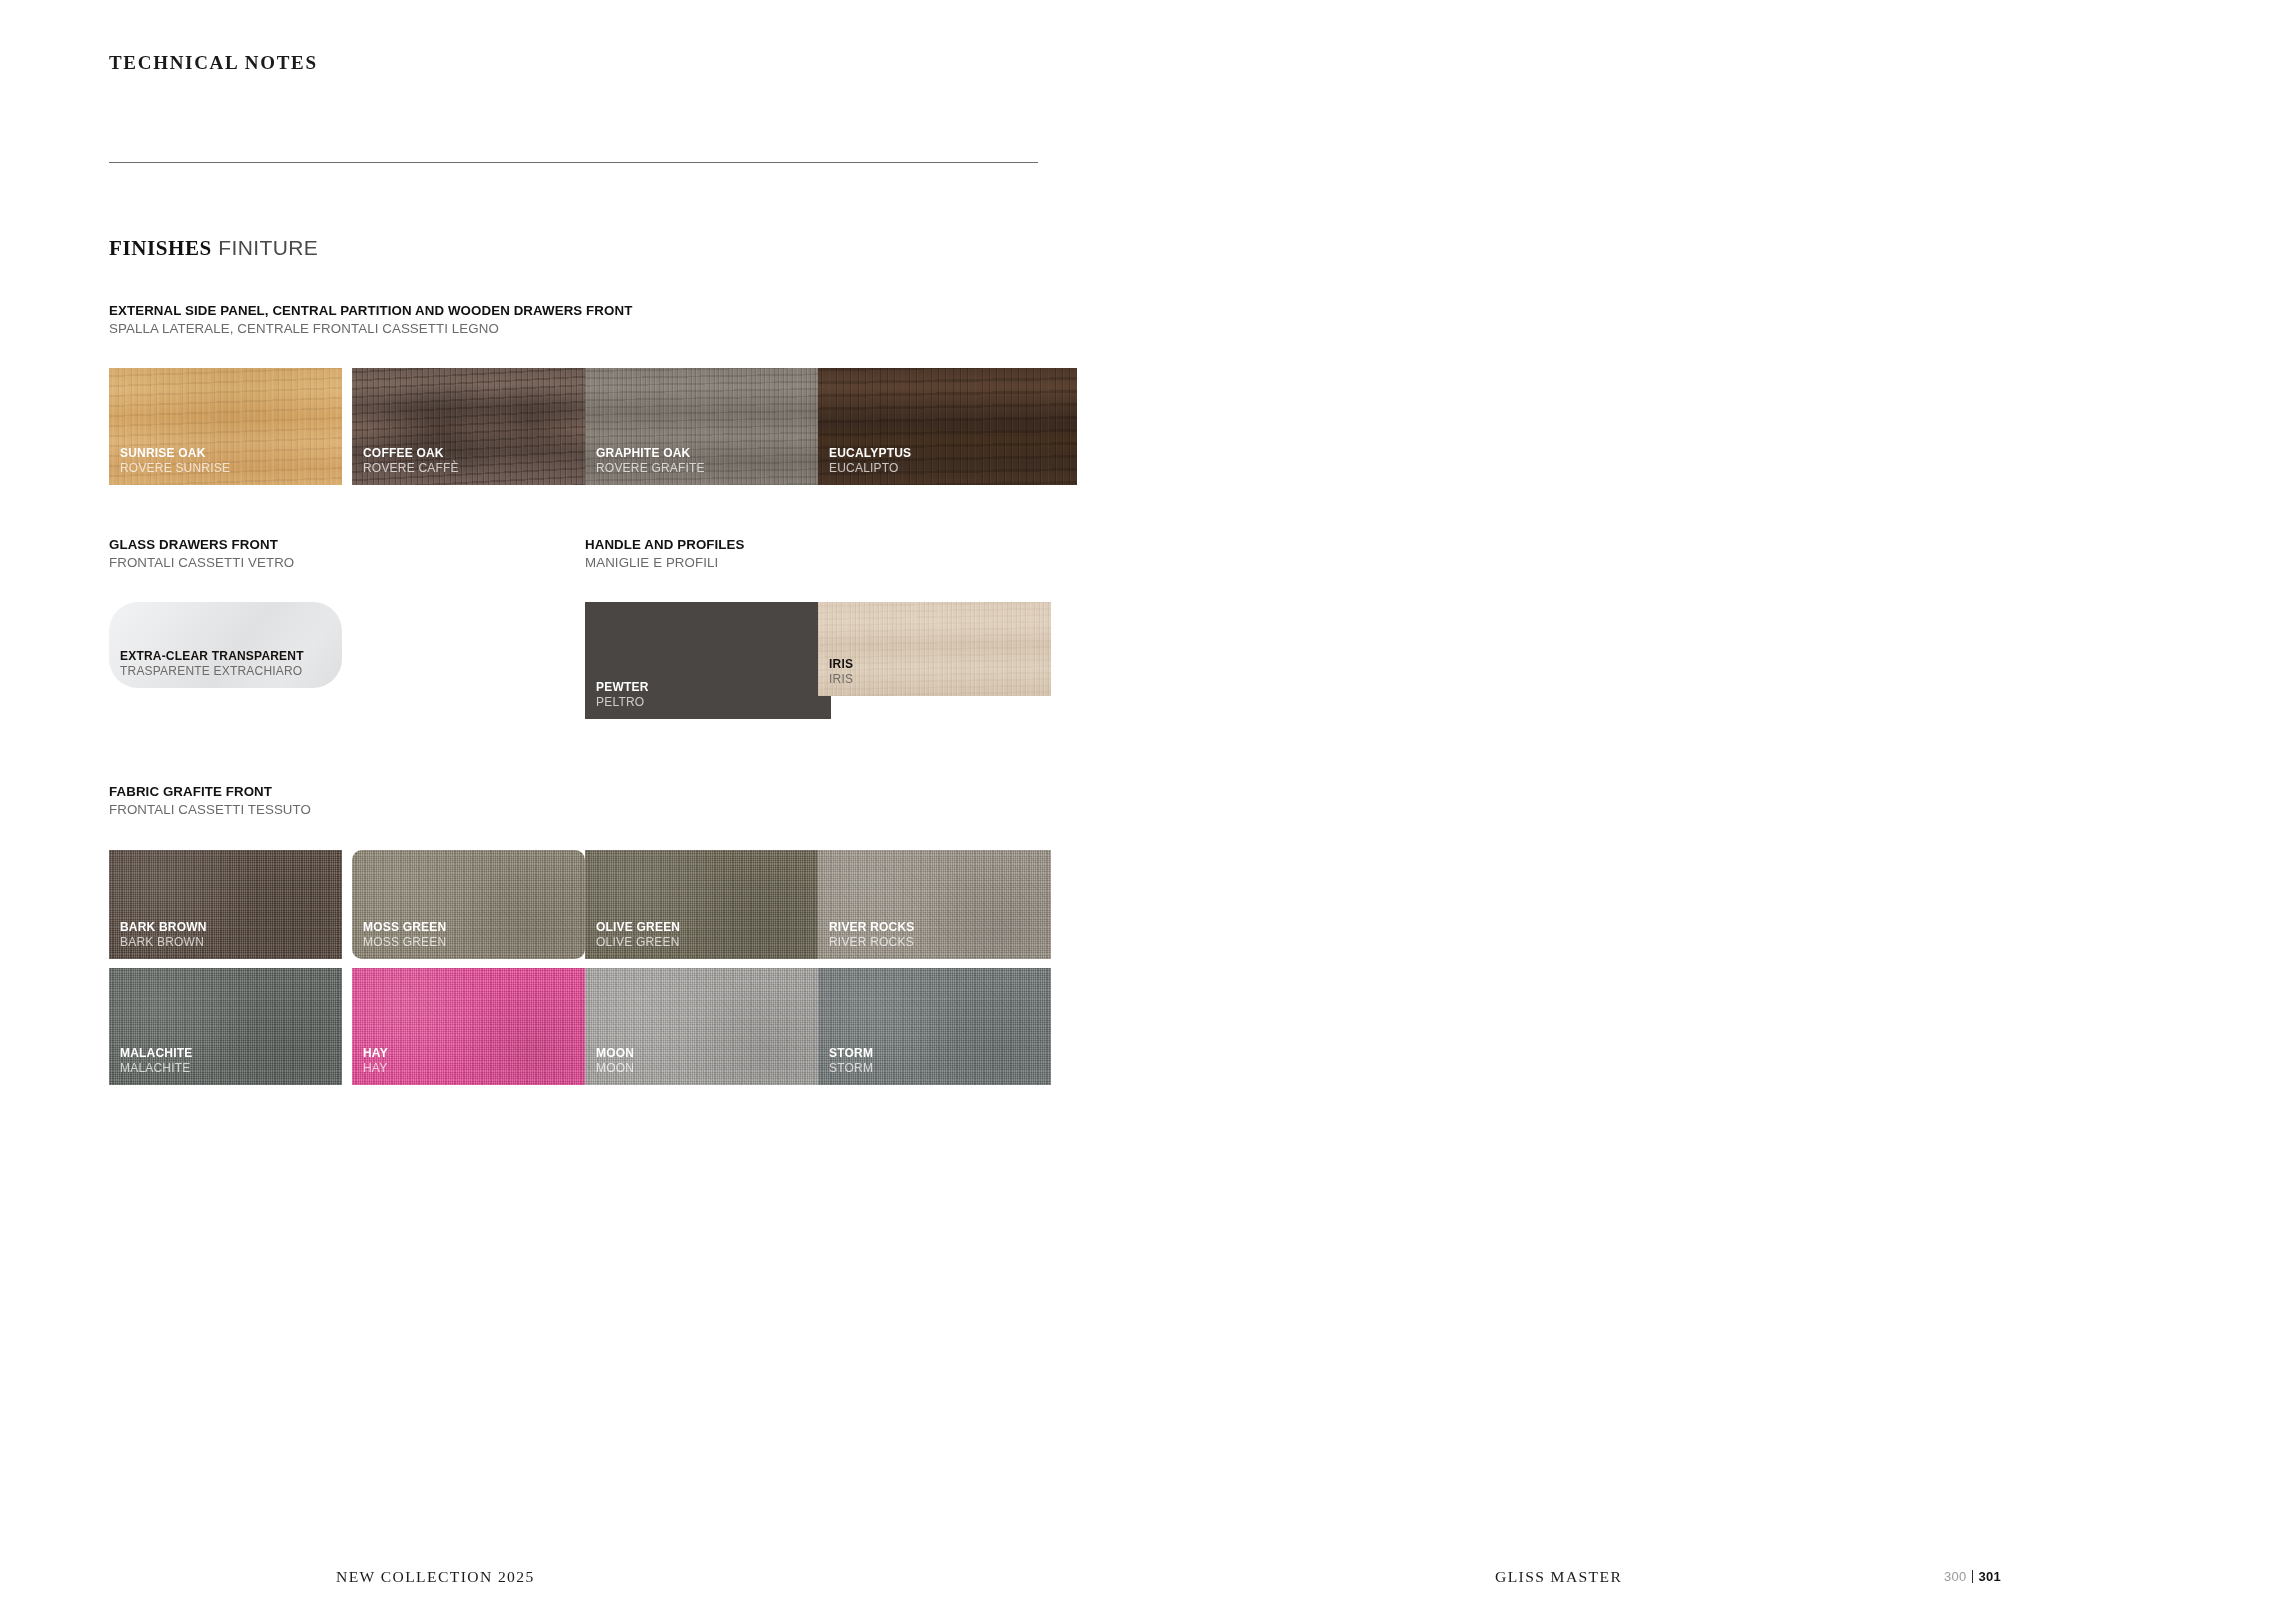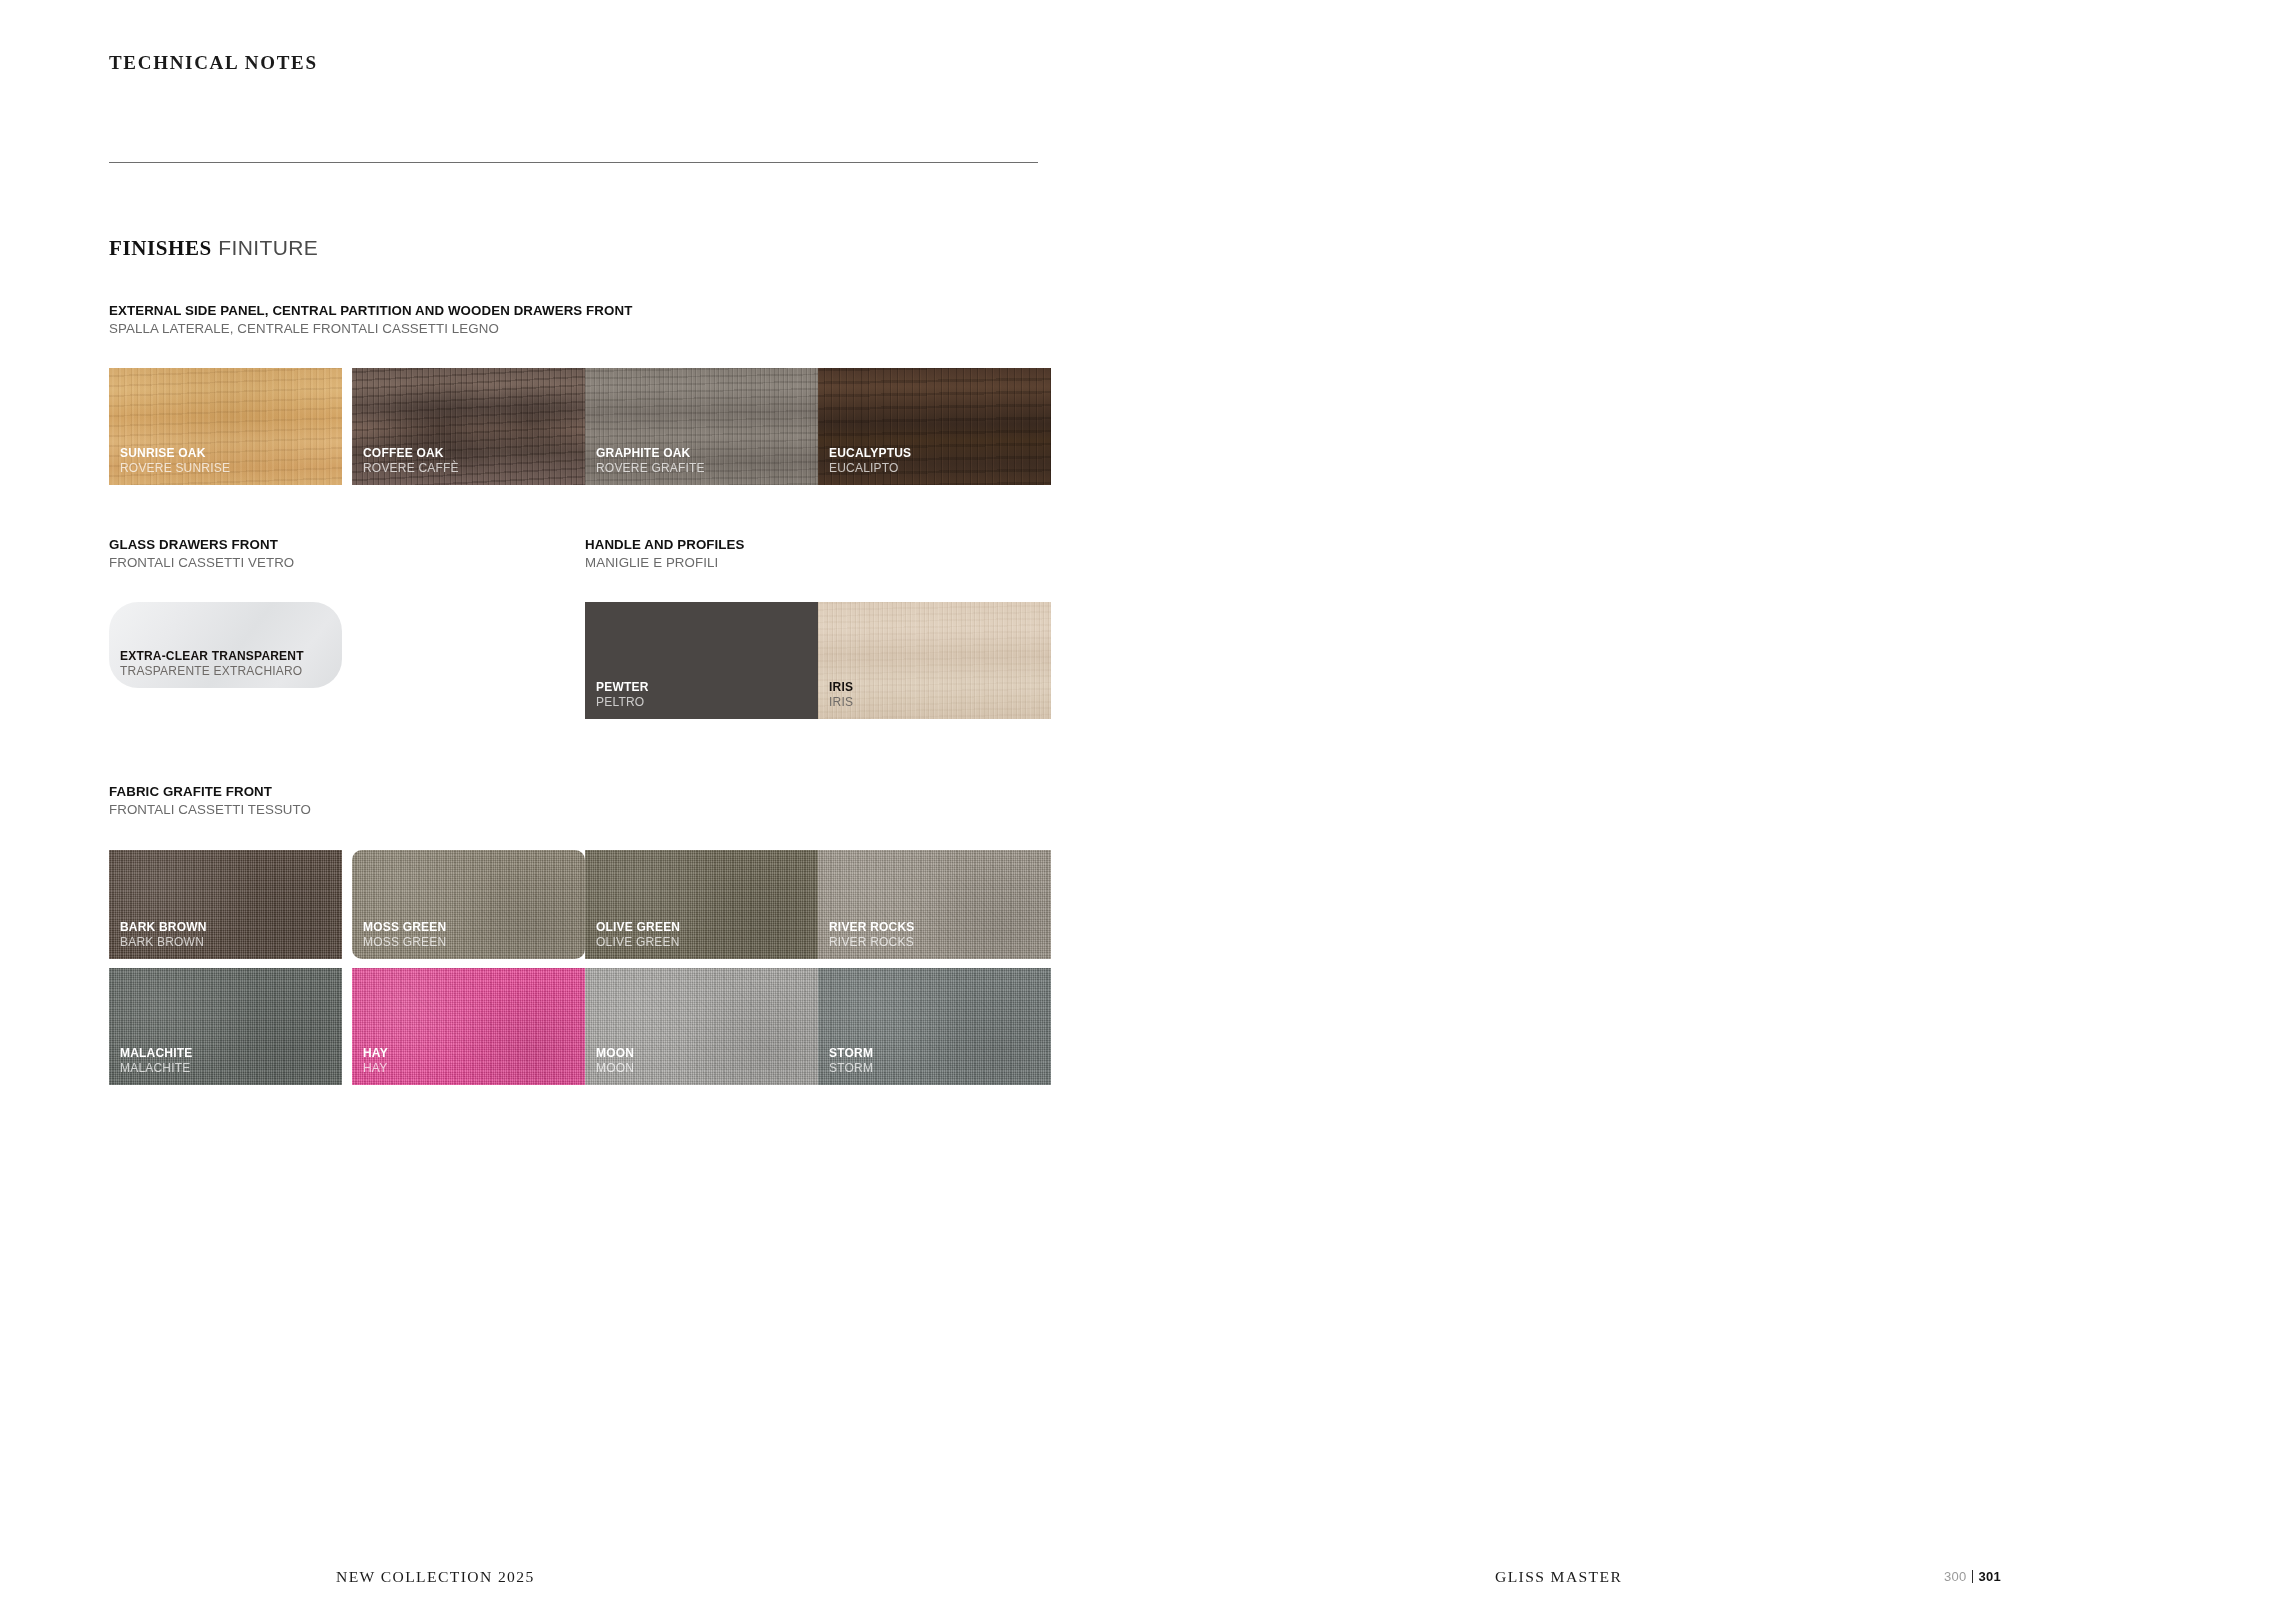--- a/index.html
+++ b/index.html
@@ -301,21 +301,21 @@
   </div>
 
   <div class="swatch w-graphite" style="left:585px; top:368px; width:233px; height:117px;">
     <span class="tex-wood"></span>
     <span class="swatch-label">
       <span class="sl-en">GRAPHITE OAK</span>
       <span class="sl-it">ROVERE GRAFITE</span>
     </span>
   </div>
 
-  <div class="swatch w-eucalyptus" style="left:818px; top:368px; width:233px; height:117px;">
+  <div class="swatch w-eucalyptus" style="left:818px; top:368px; width:233px; height:117px;padding-left:26px;">
     <span class="tex-wood"></span>
     <span class="swatch-label">
       <span class="sl-en">EUCALYPTUS</span>
       <span class="sl-it">EUCALIPTO</span>
     </span>
   </div>
 
   <div class="group-heading" style="left:109px; top:536px;">
     <span class="gh-en">GLASS DRAWERS FRONT</span>
     <span class="gh-it">FRONTALI CASSETTI VETRO</span>
@@ -333,21 +333,21 @@
     </span>
   </div>
 
   <div class="swatch m-pewter" style="left:585px; top:602px; width:233px; height:117px;padding-left:13px;">
     <span class="swatch-label">
       <span class="sl-en">PEWTER</span>
       <span class="sl-it">PELTRO</span>
     </span>
   </div>
 
-  <div class="swatch m-iris" style="left:818px; top:602px; width:233px; height:117px;">
+  <div class="swatch m-iris" style="left:818px; top:602px; width:233px; height:94px;">
     <span class="tex-wood"></span>
     <span class="swatch-label dark">
       <span class="sl-en">IRIS</span>
       <span class="sl-it">IRIS</span>
     </span>
   </div>
 
   <div class="group-heading" style="left:109px; top:783px;">
     <span class="gh-en">FABRIC GRAFITE FRONT</span>
     <span class="gh-it">FRONTALI CASSETTI TESSUTO</span>

